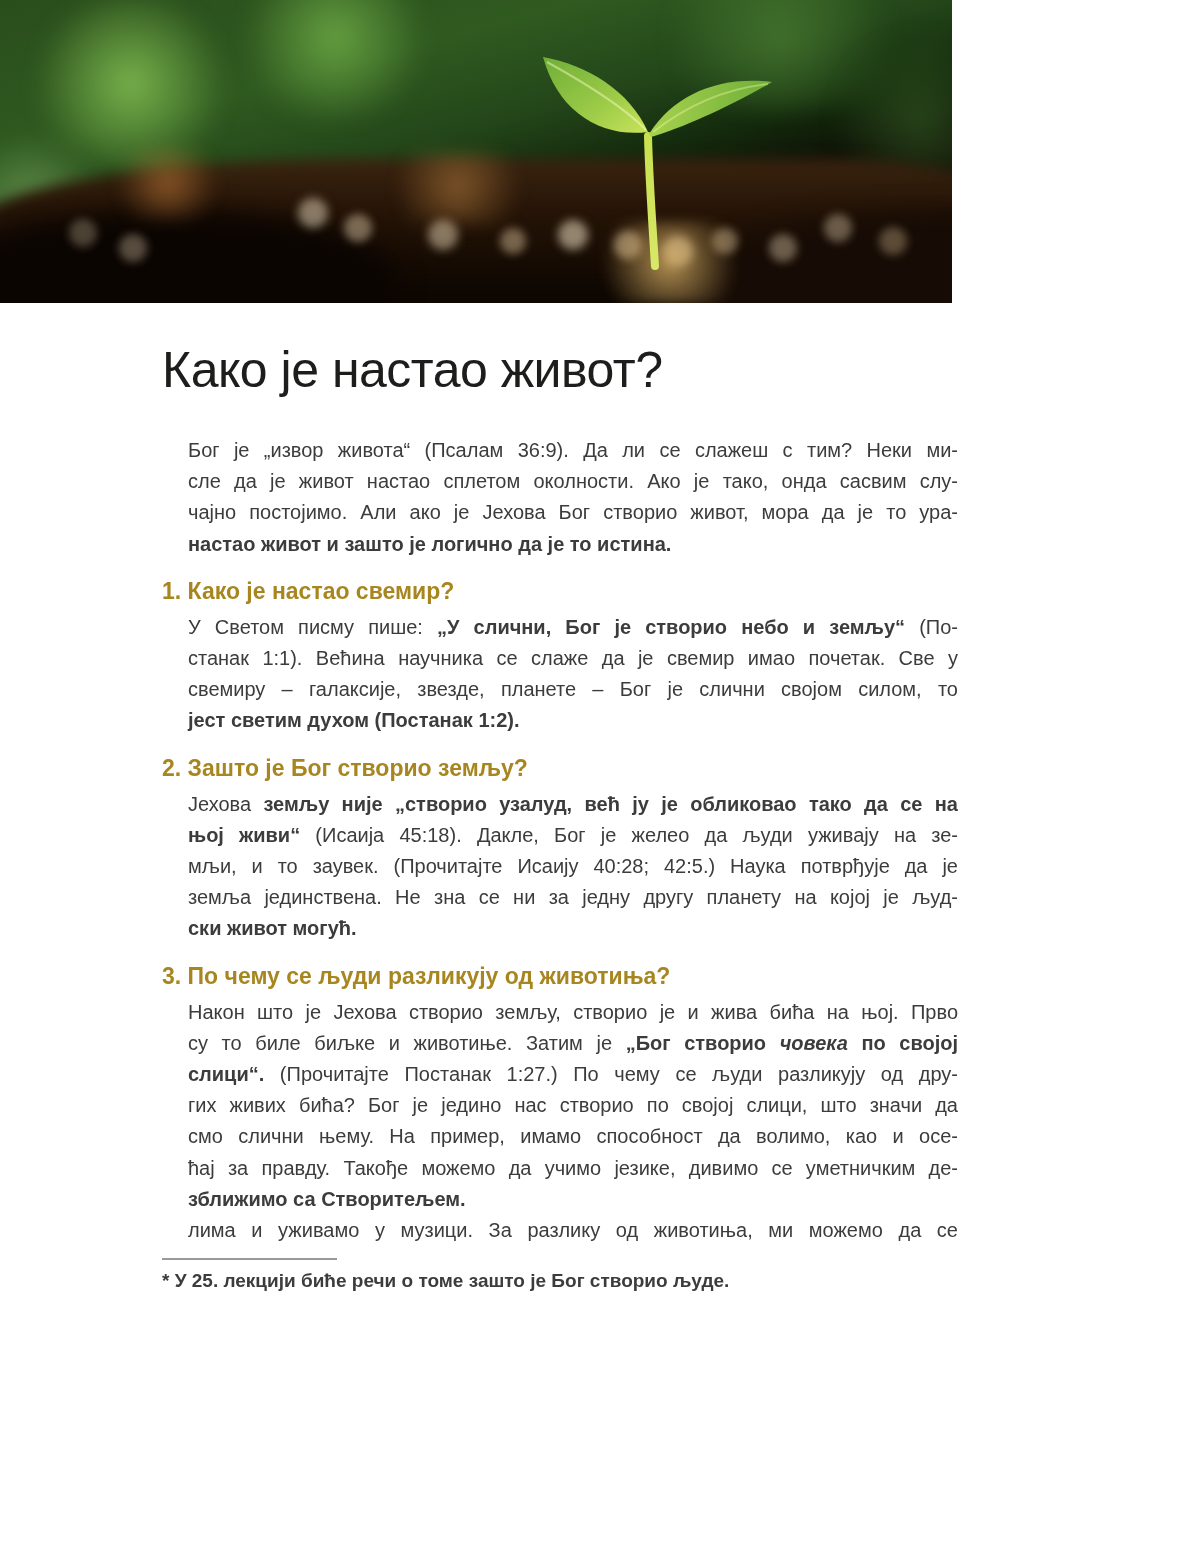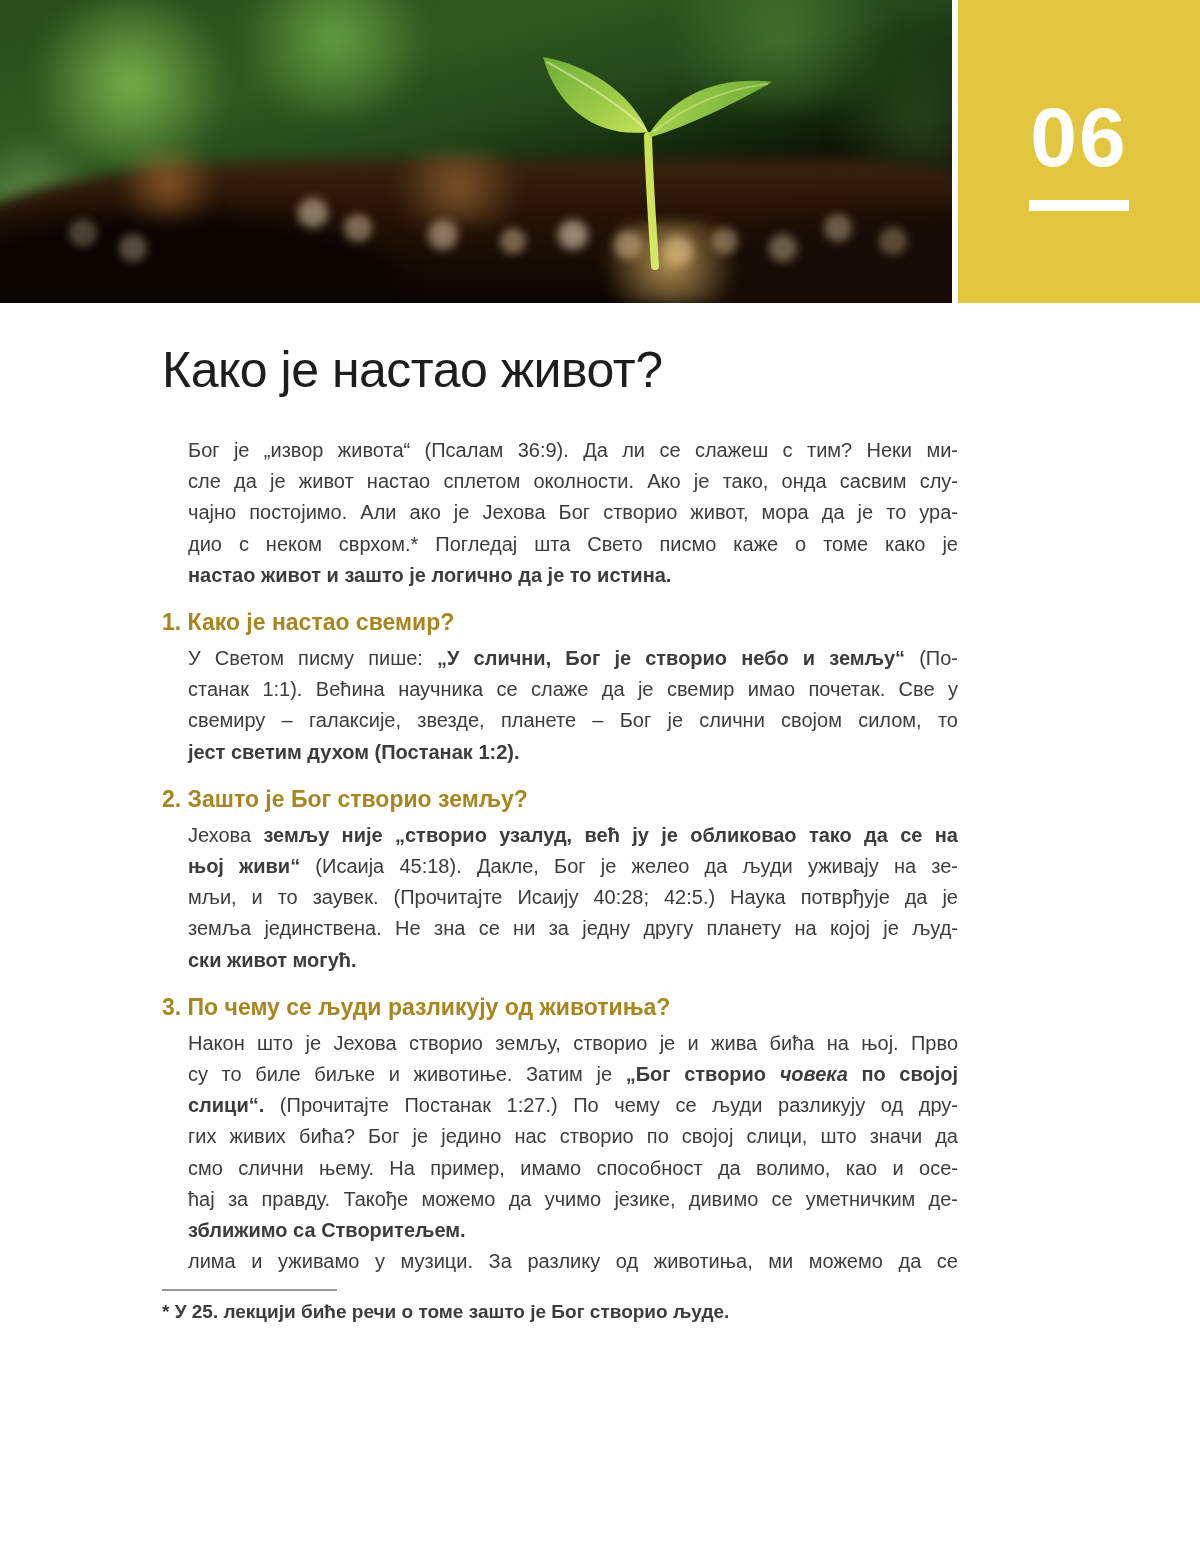--- a/index.html
+++ b/index.html
@@ -113,34 +113,29 @@
           <stop offset="1" stop-color="#d8e868"></stop>
         </linearGradient>
       </defs>
       <path d="M130,228 C128,195 124,140 123,98" fill="none" stroke="url(#stemG)" stroke-width="8" stroke-linecap="round"></path>
       <path d="M18,19 C62,27 104,52 123,94 C76,100 33,74 18,19 Z" fill="url(#leafL)"></path>
       <path d="M22,24 C60,45 100,70 121,92" fill="none" stroke="rgba(255,255,200,0.45)" stroke-width="2"></path>
       <path d="M124,96 C150,55 196,38 247,44 C206,68 158,90 126,99 Z" fill="url(#leafR)"></path>
       <path d="M128,94 C165,65 205,50 243,46" fill="none" stroke="rgba(255,255,180,0.35)" stroke-width="2"></path>
     </svg>
   </div>
-  <div class="badge" style="background: rgb(226, 198, 64);">
-    <div class="chapter-number">06</div>
-    <div class="chapter-underline"></div>
-  </div>
 </div>
 
 <div class="article" style="color: rgb(60, 60, 60);">
   <h1 class="page-title" style="color: rgb(29, 29, 27);">Како је настао живот?</h1>
 
   <div class="para intro">
       <div class="tline"><span>Бог је „извор живота“ (Псалам 36:9). Да ли се слажеш с тим? Неки ми-</span></div>
       <div class="tline"><span>сле да је живот настао сплетом околности. Ако је тако, онда сасвим слу-</span></div>
       <div class="tline"><span>чајно постојимо. Али ако је Јехова Бог створио живот, мора да је то ура-</span></div>
-      <div class="tline"><span>дио с неком сврхом.* Погледај шта Свето писмо каже о томе како је</span></div>
       <div class="tline tlast"><span>настао живот и зашто је логично да је то истина.</span></div>
     </div>
 
   <section>
     <h2 class="section-heading" style="color: rgb(168, 134, 31);">1. Како је настао свемир?</h2>
     <div class="para">
         <div class="tline"><span>У Светом писму пише: </span><span class="b">„У слични, Бог је створио небо и земљу“</span><span> (По-</span></div>
         <div class="tline"><span>станак 1:1). Већина научника се слаже да је свемир имао почетак. Све у</span></div>
         <div class="tline"><span>свемиру – галаксије, звезде, планете – Бог је слични својом силом, то</span></div>
         <div class="tline tlast"><span>јест светим духом (Постанак 1:2).</span></div>

